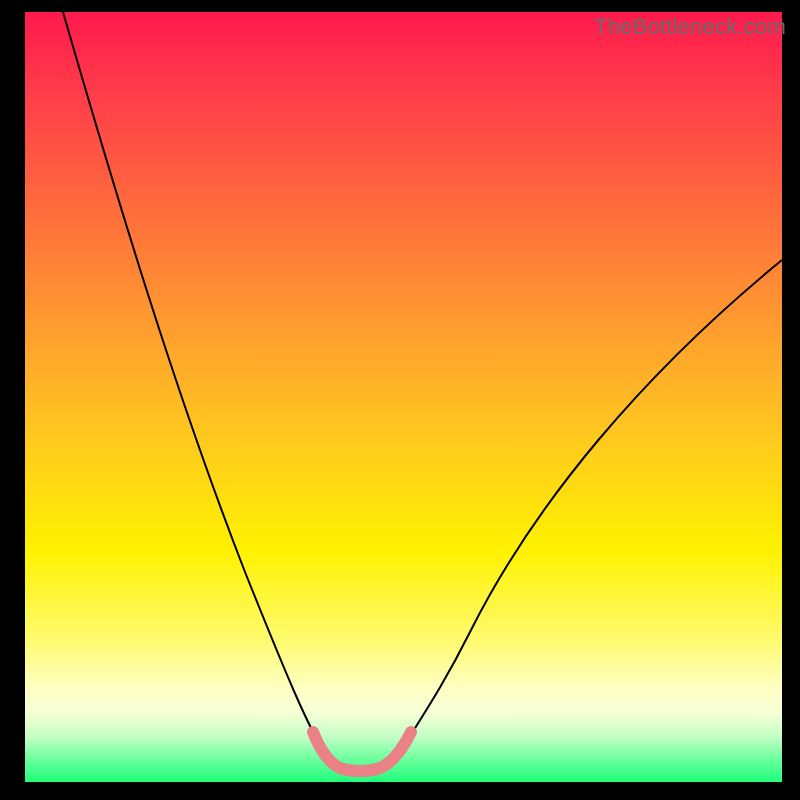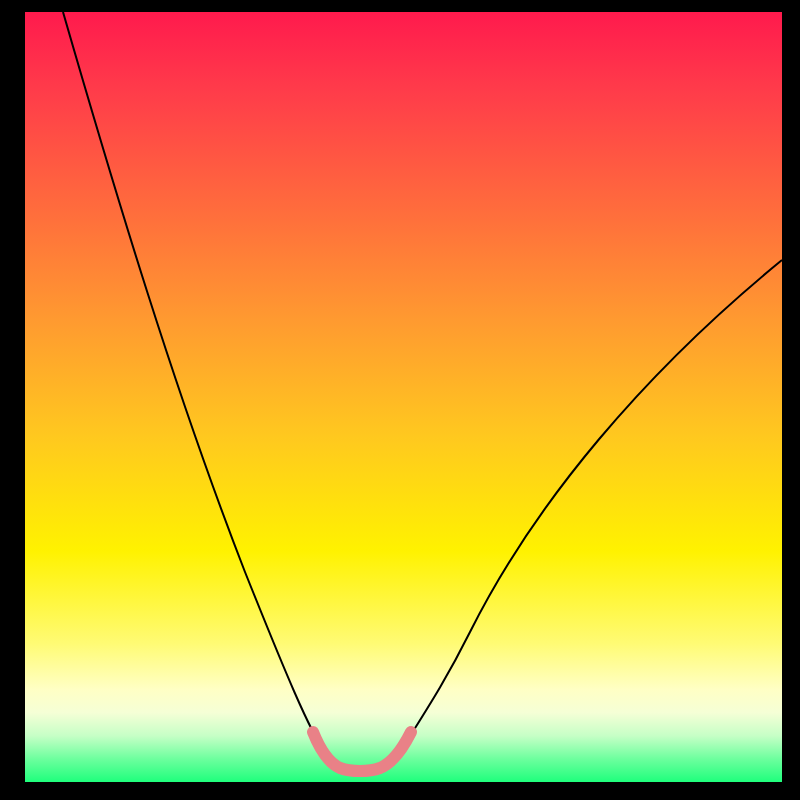--- a/index.html
+++ b/index.html
@@ -70,13 +70,14 @@
                C 350,757 362,752 375,740
                C 400,700 420,670 445,620
                C 510,490 620,360 757,248" fill="none" stroke="#000" stroke-width="2"></path>
 
       <path d="M 288,720
                C 296,740 306,752 315,756
                C 326,760 344,760 355,756
                C 365,752 376,740 386,720" fill="none" stroke="#e98187" stroke-width="12" stroke-linecap="round" stroke-linejoin="round"></path>
     </svg>
   </div>
+  <div class="watermark">TheBottleneck.com</div>
 </div>
 
 </body></html>

